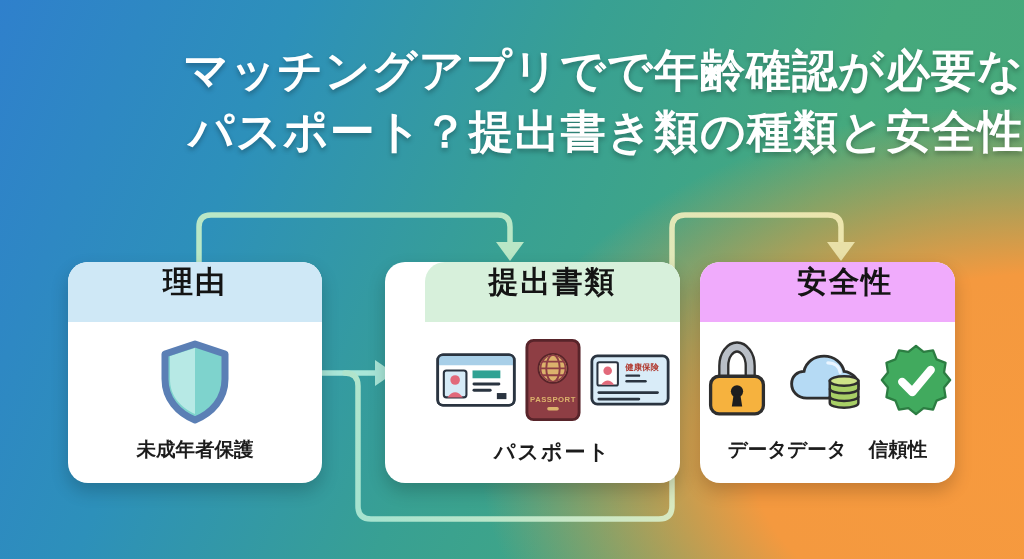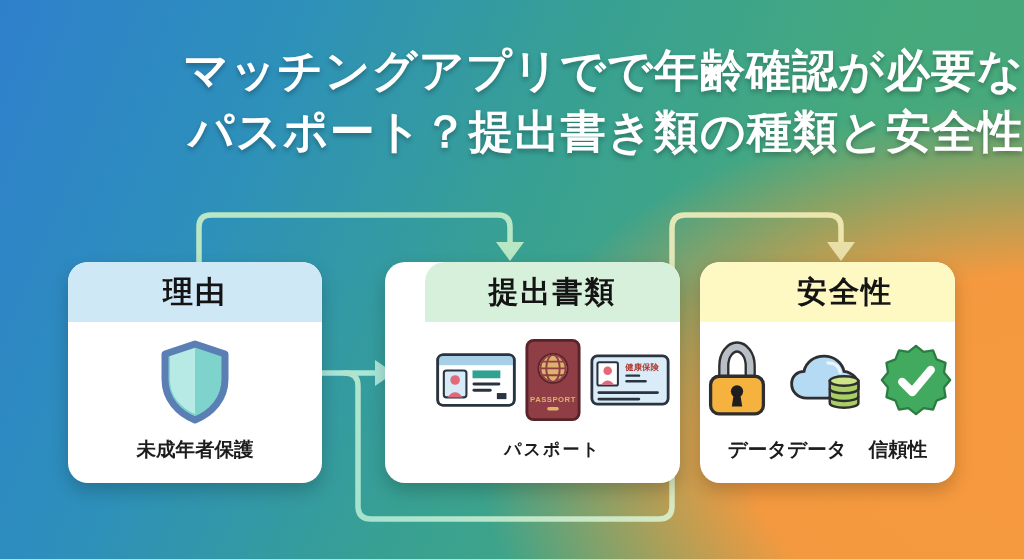--- a/index.html
+++ b/index.html
@@ -21,38 +21,38 @@
   .card{
     position:absolute;top:262px;width:254px;height:221px;
     border-radius:20px;background:#ffffff;
     box-shadow:0 8px 18px rgba(0,0,0,0.20);
   }
   .card-reason{left:68px;}
   .card-documents{left:385px;width:255px;padding-left:40px;}
   .card-safety{left:700px;width:255px;}
   .card-header{
     height:60px;border-radius:20px 20px 0 0;
-    display:flex;align-items:center;justify-content:center;
+    display:flex;align-items:flex-start;justify-content:center;
     font-size:30px;font-weight:800;color:#141414;letter-spacing:2px;
   }
   .hdr-blue{background:#cfe8f6;}
   .hdr-green{background:#d7f0db;}
-  .hdr-peach{background:#fef9c3;padding-left:35px;}
+  .hdr-peach{background:#f0abfc;padding-left:35px;}
   .card-body{
     height:161px;display:flex;flex-direction:column;
     align-items:center;justify-content:flex-start;padding-top:12px;box-sizing:border-box;
   }
   .pair-row{display:flex;gap:20px;align-items:flex-end;}
   .item{display:flex;flex-direction:column;align-items:center;}
   .item .iconbox{height:96px;display:flex;align-items:center;justify-content:center;}
   .label{
     font-size:19.5px;font-weight:700;color:#1c1c1c;white-space:nowrap;margin-top:6px;
   }
   .icons-row{display:flex;align-items:center;justify-content:center;gap:8px;height:96px;}
-  .caption{font-size:17px;font-weight:700;color:#1c1c1c;margin-top:8px;letter-spacing:2px;}
+  .caption{font-size:21px;font-weight:700;color:#1c1c1c;margin-top:8px;letter-spacing:2px;}
   .labels-row{display:flex;align-items:center;justify-content:center;gap:22px;margin-top:6px;}
   .labels-row .label{margin-top:0;}
 </style>
 </head>
 <body>
 
 <div class="canvas">
 
   <h1 class="title">
     <span class="line">マッチングアプリでで年齢確認が必要な</span>

